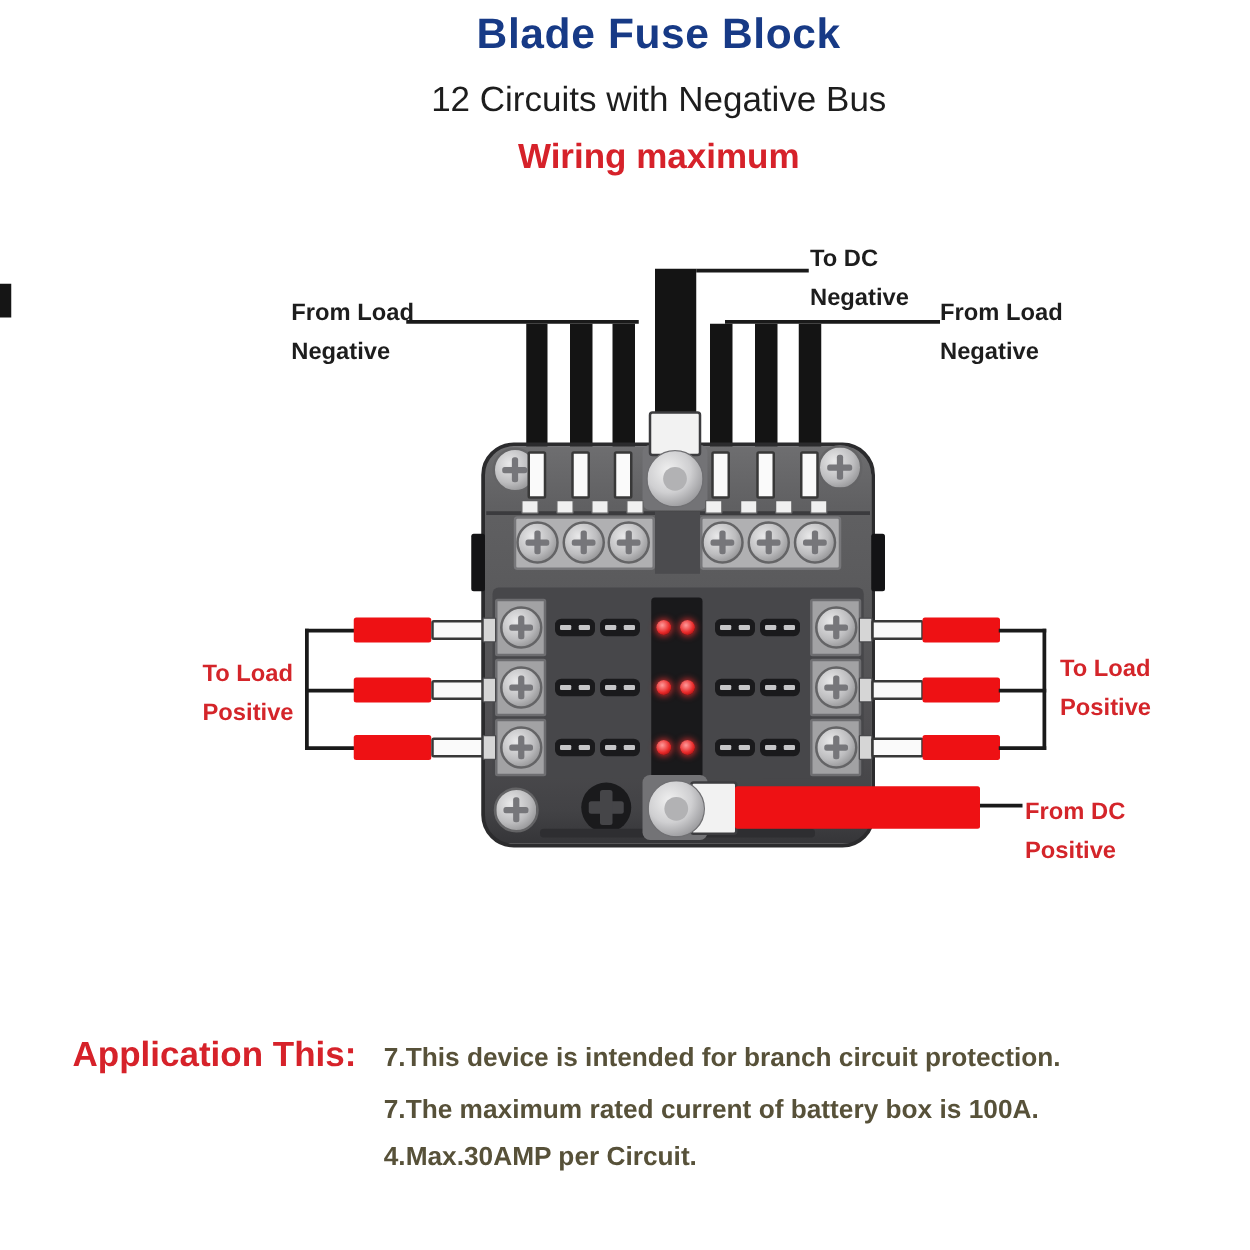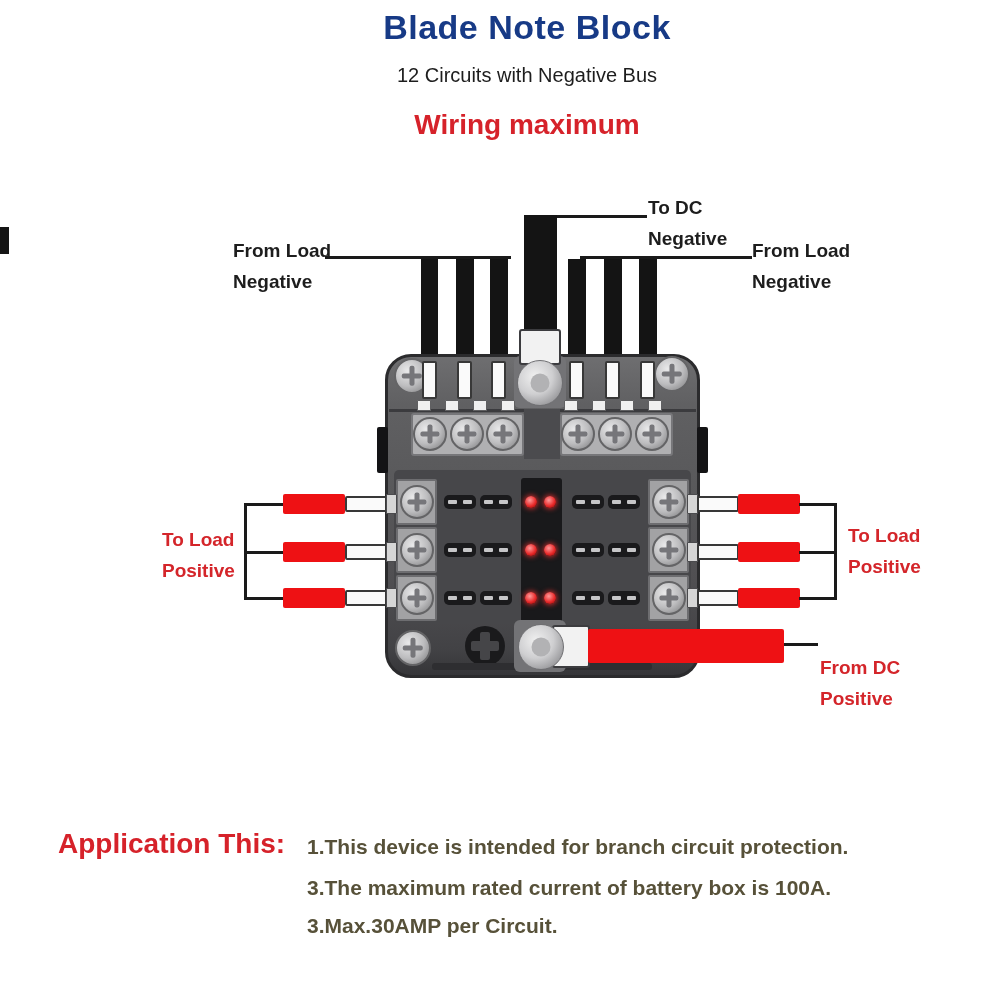--- a/index.html
+++ b/index.html
@@ -3,21 +3,21 @@
 <meta charset="utf-8">
 <style>
   html,body{margin:0;padding:0;background:#ffffff;}
   #canvas{position:relative;width:1000px;height:1000px;background:#ffffff;overflow:hidden;
           font-family:"Liberation Sans",sans-serif;}
   .abs{position:absolute;box-sizing:border-box;}
 
   
   .title{left:54px;top:8px;width:946px;text-align:center;font-size:34px;font-weight:bold;
          color:var(--title-blue,#173a86);letter-spacing:.5px;}
-  .subtitle{left:54px;top:64px;width:946px;text-align:center;font-size:20px;
+  .subtitle{left:54px;top:64px;width:946px;text-align:center;font-size:28px;
             color:var(--label-black,#1d1d1d);}
   .wiring{left:54px;top:109px;width:946px;text-align:center;font-size:28px;font-weight:bold;
           color:var(--heading-red,#d6222a);}
   .lbl{font-size:19px;font-weight:bold;line-height:31px;color:var(--label-black,#1d1d1d);
        white-space:nowrap;}
   .lbl.red{color:var(--label-red,#d4252a);}
   .note-head{font-size:28px;font-weight:bold;color:var(--heading-red,#d6222a);white-space:nowrap;}
   .note{font-size:21px;font-weight:bold;color:var(--note-text,#575139);white-space:nowrap;}
 
   
@@ -58,21 +58,21 @@
   .plusdisc{background:#1a1a1c;border-radius:50%;}
   .plusbar{background:#454548;border-radius:2px;}
   .bottomslot{background:#2e2e31;border-radius:3px;}
   .darkgap{background:#4b4b4e;}
 </style>
 </head>
 <body>
 
 <div id="canvas">
 
-  <div class="abs title">Blade Note Block</div>
+  <div class="abs title">Blade Fuse Block</div>
   <div class="abs subtitle">12 Circuits with Negative Bus</div>
   <div class="abs wiring">Wiring maximum</div>
 
   <div class="abs" style="left:0;top:227px;width:9px;height:27px;background:#151515;"></div>
 
   <div class="abs line" style="left:325px;top:256px;width:186px;height:3px;"></div>
   <div class="abs line" style="left:557px;top:215px;width:90px;height:3px;"></div>
   <div class="abs line" style="left:580px;top:256px;width:172px;height:3px;"></div>
 
   <div class="abs bwire" style="left:421px;top:259px;width:17px;height:113px;"></div>
@@ -210,23 +210,23 @@
     <div>Negative</div>
   </div>
   <div class="abs lbl red" style="left:162px;top:524px;">
     <div>To Load</div>
     <div>Positive</div>
   </div>
   <div class="abs lbl red" style="left:848px;top:520px;">
     <div>To Load</div>
     <div>Positive</div>
   </div>
-  <div class="abs lbl red" style="left:820px;top:652px;">
+  <div class="abs lbl red" style="left:820px;top:634px;">
     <div>From DC</div>
     <div>Positive</div>
   </div>
 
   <div class="abs note-head" style="left:58px;top:828px;">Application This:</div>
-  <div class="abs note" style="left:307px;top:835px;">1.This device is intended for branch circuit protection.</div>
-  <div class="abs note" style="left:307px;top:876px;">3.The maximum rated current of battery box is 100A.</div>
-  <div class="abs note" style="left:307px;top:914px;">3.Max.30AMP per Circuit.</div>
+  <div class="abs note" style="left:307px;top:835px;">7.This device is intended for branch circuit protection.</div>
+  <div class="abs note" style="left:307px;top:876px;">7.The maximum rated current of battery box is 100A.</div>
+  <div class="abs note" style="left:307px;top:914px;">4.Max.30AMP per Circuit.</div>
 
 </div>
 
 </body></html>

